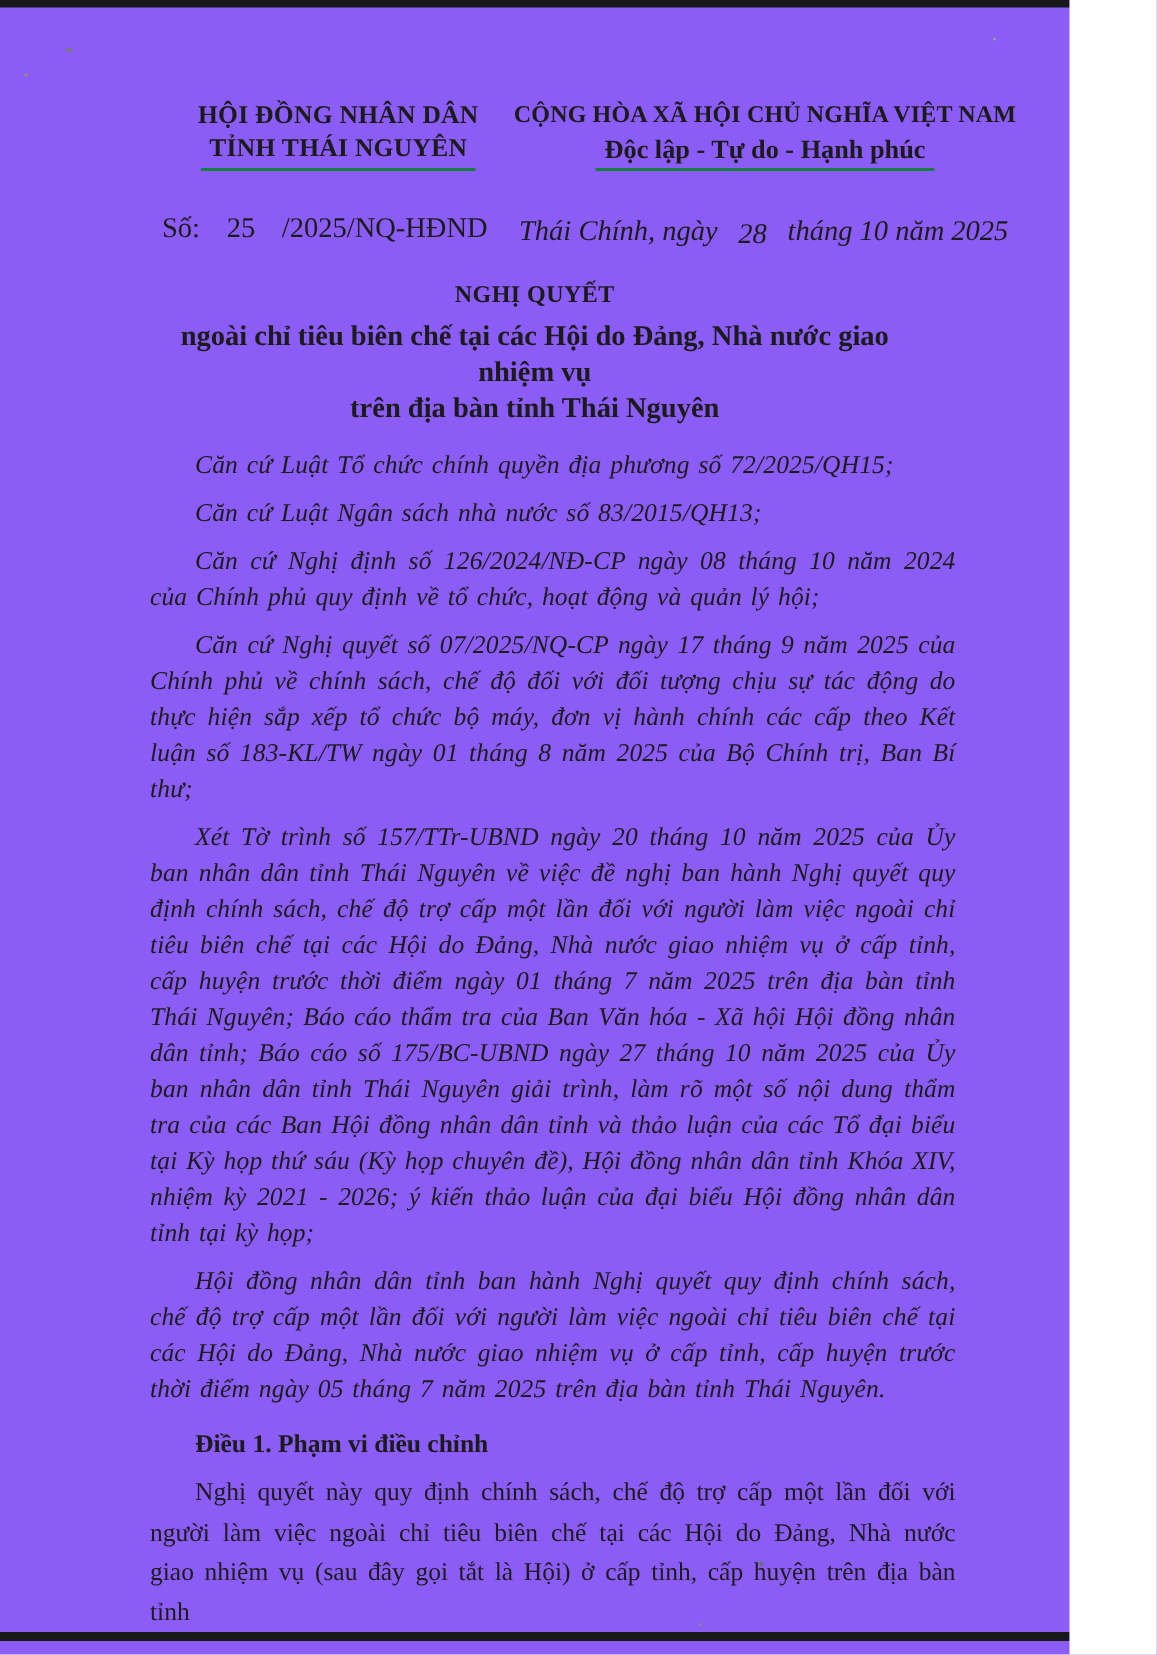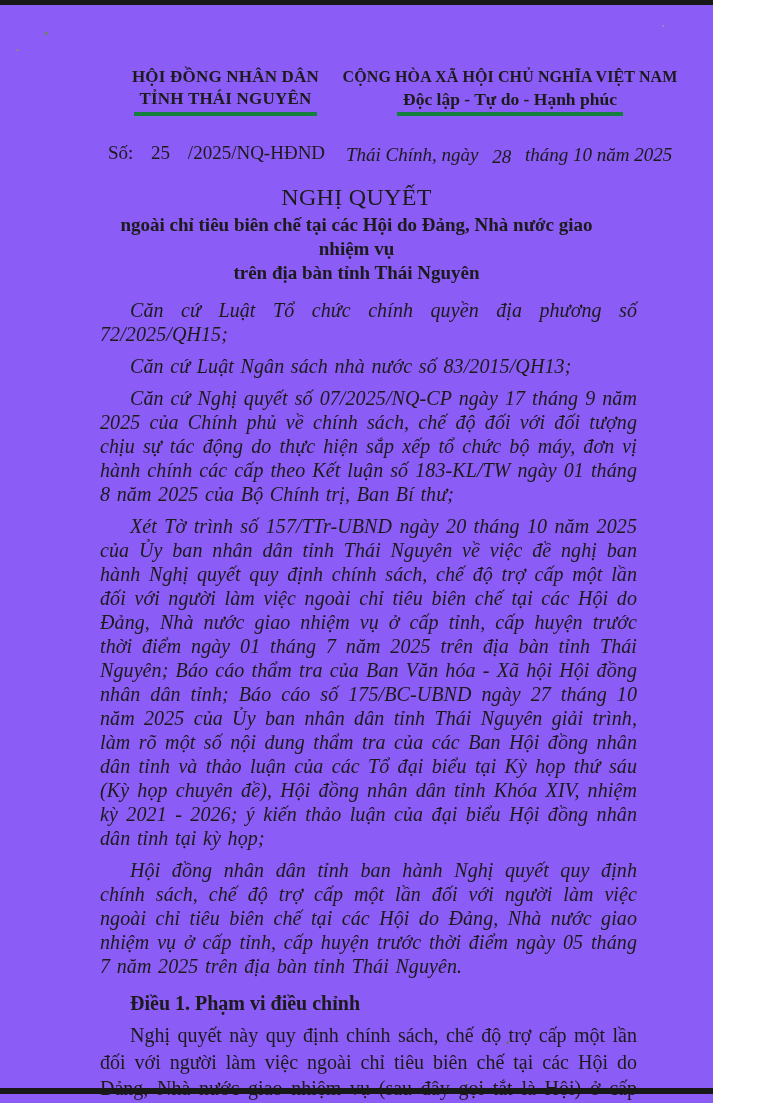--- a/index.html
+++ b/index.html
@@ -38,45 +38,45 @@
     letter-spacing: 0.2px;
   }
   .hdr-right {
     position: absolute; left: 335px; top: 0; width: 350px;
     text-align: center; font-weight: bold; line-height: 22px;
   }
   .hdr-right .nation { font-size: 16px; letter-spacing: 0.1px; }
   .hdr-right .motto  { font-size: 17.5px; }
   .underlined {
     display: inline-block;
-    border-bottom: 4px solid #15803d;
+    border-bottom: 2px solid #15803d;
     padding: 0 6px 2px 6px;
     text-align: center;
   }
 
   
   .meta-row { position: relative; height: 30px; margin-top: 2px; font-size: 19px; }
   .doc-number { position: absolute; left: 108px; top: 0; white-space: nowrap; }
   .doc-number .num  { margin: 0 13px; }
   .dateline {
     position: absolute; left: 346px; top: 2px; white-space: nowrap;
     font-style: italic;
   }
   .dateline .day { margin: 0 9px; font-style: italic; position: relative; top: 2px; }
 
   
   .title-block { margin: 12px 93px 0 93px; text-align: center; }
-  .doc-kind { font-weight: normal; font-size: 24px; line-height: 26px; letter-spacing: 0.3px; }
+  .doc-kind { font-weight: bold; font-size: 16px; line-height: 26px; letter-spacing: 0.3px; }
   .doc-subject { margin-top: 3px; font-weight: bold; font-size: 19px; line-height: 24px; }
 
   
   .body-block { margin: 13px 76px 0 100px; }
   .body-block p {
     margin: 8px 0 0 0;
-    font-size: 20px;
+    font-size: 17px;
     line-height: 24px;
     text-align: justify;
     text-indent: 30px;
   }
   .body-block p.cite {
     font-style: italic;
     word-spacing: 1.5px;
     letter-spacing: 0.1px;
   }
   .body-block p.article-heading {
@@ -139,20 +139,21 @@
       <div class="doc-kind">NGHỊ QUYẾT</div>
       <div class="doc-subject">
         <div>ngoài chỉ tiêu biên chế tại các Hội do Đảng, Nhà nước giao nhiệm vụ</div>
         <div>trên địa bàn tỉnh Thái Nguyên</div>
       </div>
     </div>
 
     <div class="body-block">
       <p class="cite">Căn cứ Luật Tổ chức chính quyền địa phương số 72/2025/QH15;</p>
       <p class="cite">Căn cứ Luật Ngân sách nhà nước số 83/2015/QH13;</p>
+      <p class="cite">Căn cứ Nghị định số 126/2024/NĐ-CP ngày 08 tháng 10 năm 2024 của Chính phủ quy định về tổ chức, hoạt động và quản lý hội;</p>
       <p class="cite">Căn cứ Nghị quyết số 07/2025/NQ-CP ngày 17 tháng 9 năm 2025 của Chính phủ về chính sách, chế độ đối với đối tượng chịu sự tác động do thực hiện sắp xếp tổ chức bộ máy, đơn vị hành chính các cấp theo Kết luận số 183-KL/TW ngày 01 tháng 8 năm 2025 của Bộ Chính trị, Ban Bí thư;</p>
       <p class="cite">Xét Tờ trình số 157/TTr-UBND ngày 20 tháng 10 năm 2025 của Ủy ban nhân dân tỉnh Thái Nguyên về việc đề nghị ban hành Nghị quyết quy định chính sách, chế độ trợ cấp một lần đối với người làm việc ngoài chỉ tiêu biên chế tại các Hội do Đảng, Nhà nước giao nhiệm vụ ở cấp tỉnh, cấp huyện trước thời điểm ngày 01 tháng 7 năm 2025 trên địa bàn tỉnh Thái Nguyên; Báo cáo thẩm tra của Ban Văn hóa - Xã hội Hội đồng nhân dân tỉnh; Báo cáo số 175/BC-UBND ngày 27 tháng 10 năm 2025 của Ủy ban nhân dân tỉnh Thái Nguyên giải trình, làm rõ một số nội dung thẩm tra của các Ban Hội đồng nhân dân tỉnh và thảo luận của các Tổ đại biểu tại Kỳ họp thứ sáu (Kỳ họp chuyên đề), Hội đồng nhân dân tỉnh Khóa XIV, nhiệm kỳ 2021 - 2026; ý kiến thảo luận của đại biểu Hội đồng nhân dân tỉnh tại kỳ họp;</p>
       <p class="cite">Hội đồng nhân dân tỉnh ban hành Nghị quyết quy định chính sách, chế độ trợ cấp một lần đối với người làm việc ngoài chỉ tiêu biên chế tại các Hội do Đảng, Nhà nước giao nhiệm vụ ở cấp tỉnh, cấp huyện trước thời điểm ngày 05 tháng 7 năm 2025 trên địa bàn tỉnh Thái Nguyên.</p>
       <p class="article-heading">Điều 1. Phạm vi điều chỉnh</p>
       <p class="article-body">Nghị quyết này quy định chính sách, chế độ trợ cấp một lần đối với người làm việc ngoài chỉ tiêu biên chế tại các Hội do Đảng, Nhà nước giao nhiệm vụ (sau đây gọi tắt là Hội) ở cấp tỉnh, cấp huyện trên địa bàn tỉnh</p>
     </div>
 
   </div>
 
   <div class="edge-bottom"></div>

